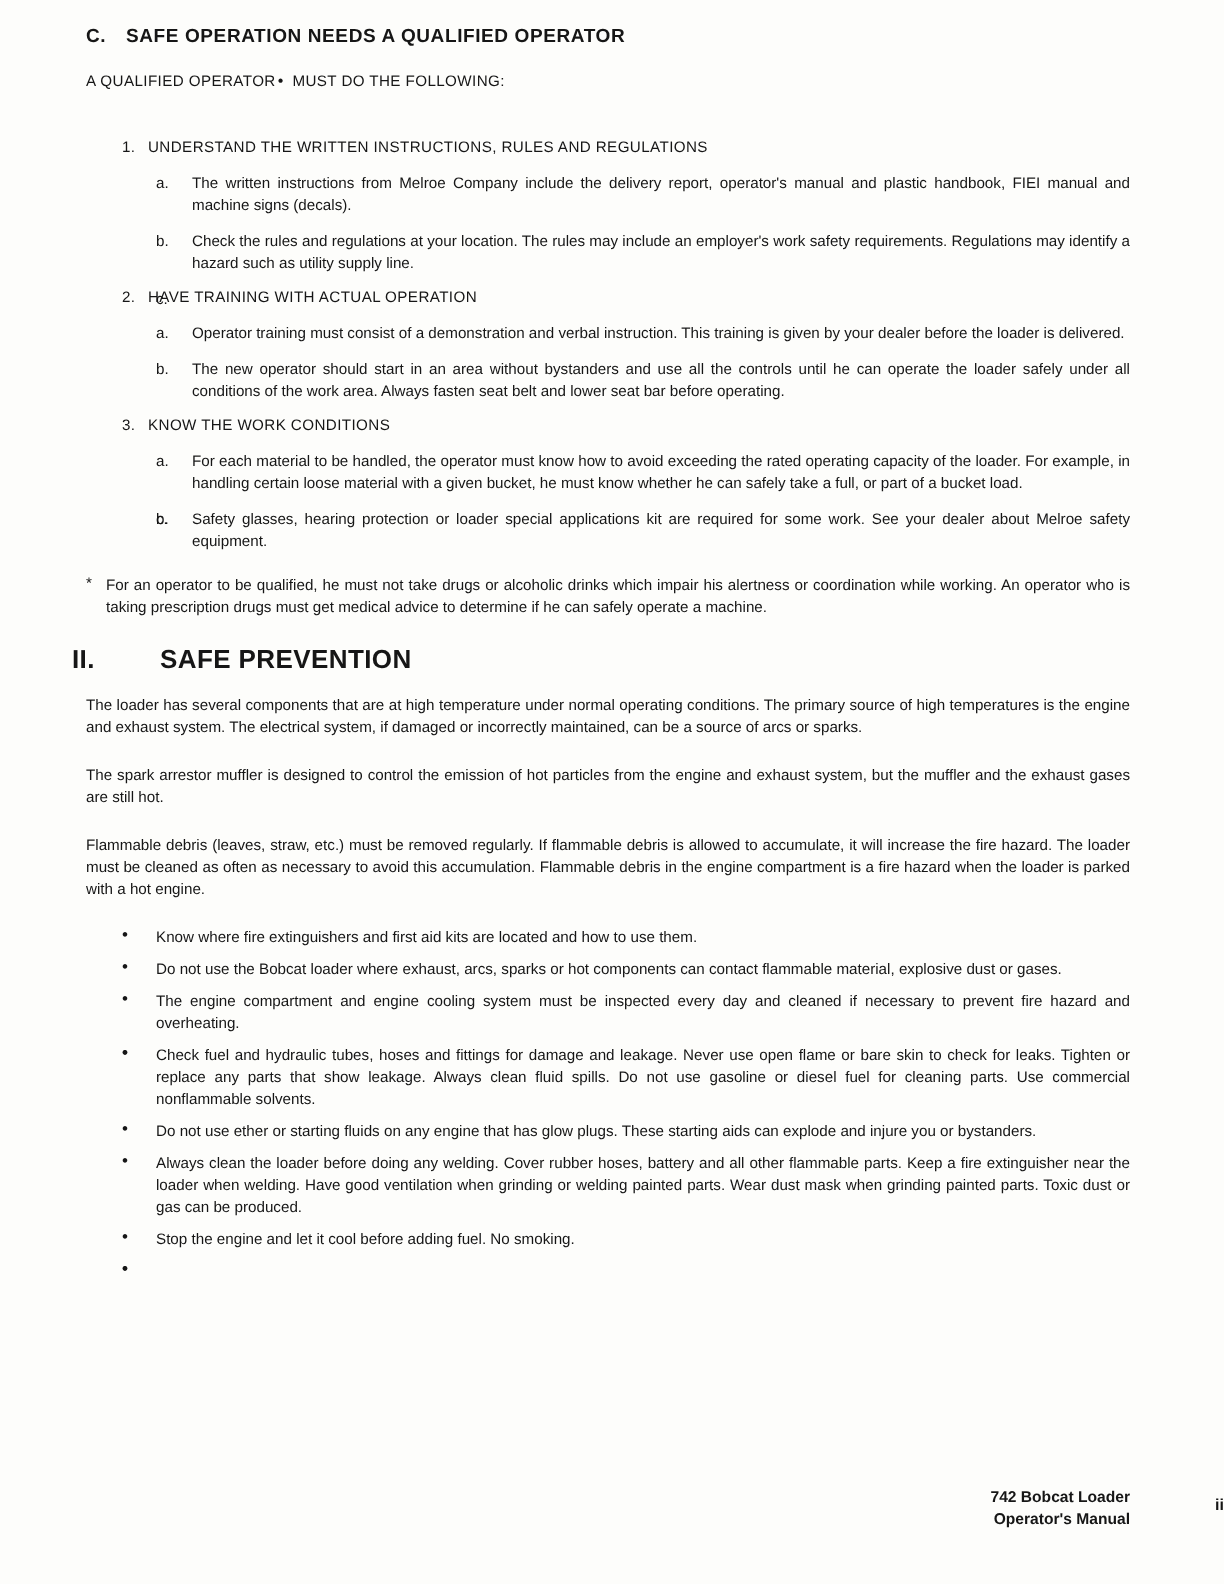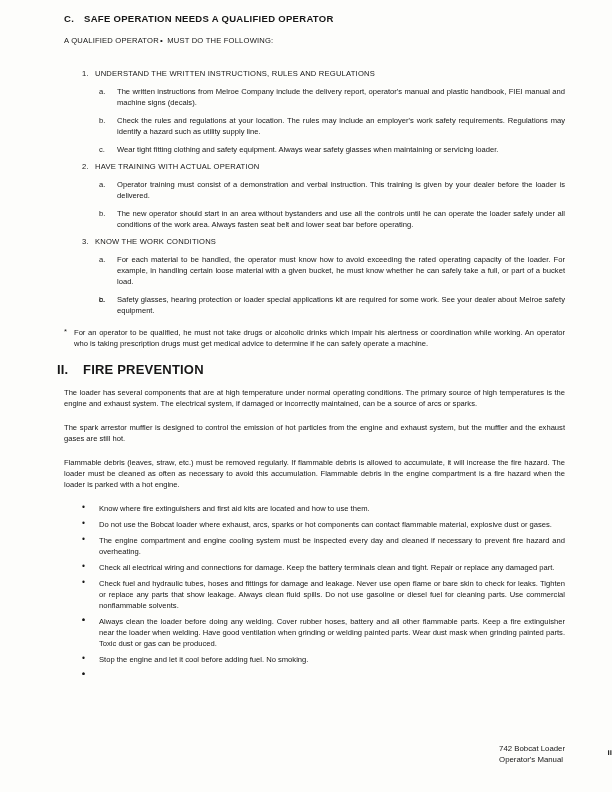--- a/index.html
+++ b/index.html
@@ -2,49 +2,49 @@
 <html><head>
 <meta charset="utf-8">
 <style>
   html, body { margin: 0; padding: 0; background: #e8e8e8; }
   .page {
     width: 612px; height: 792px;
     margin: 0 auto;
     background: #fdfdfb;
     position: relative;
     box-sizing: border-box;
-    padding: 13px 47px 0 64px;
+    padding: 13px 47px 0 43px;
     font-family: "Liberation Sans", sans-serif;
     color: #161616;
     overflow: hidden;
   }
   .h-c { font-size: 9.5px; font-weight: bold; letter-spacing: .3px; margin-bottom: 12px; }
   .h-c .h-label { display: inline-block; width: 20px; }
   .intro { font-size: 7.6px; letter-spacing: .2px; margin-bottom: 24px; }
   .intro .ref { font-size: 8px; padding: 0 2px 0 1px; }
 
   .num-title { font-size: 7.6px; letter-spacing: .2px; margin: 4px 0 8px 31px; position: relative; }
   .num-title .num { position: absolute; left: -13px; }
 
   .sub { font-size: 7.6px; line-height: 11px; text-align: justify; margin: 0 0 7px 53px; position: relative; }
   .sub .letter { position: absolute; left: -18px; }
 
   .footnote { font-size: 7.6px; line-height: 11px; text-align: justify; margin: 11px 0 0 10px; position: relative; }
   .footnote .fmark { position: absolute; left: -10px; top: -1px; }
 
   .h-fire { font-size: 13px; font-weight: bold; letter-spacing: .2px; margin: 13px 0 10px -7px; }
-  .h-fire .h-label { display: inline-block; width: 26px; }
+  .h-fire .h-label { display: inline-block; width: 44px; }
 
   .para { font-size: 7.6px; line-height: 11px; text-align: justify; margin: 0 0 13px 0; }
 
   .bullet { font-size: 7.6px; line-height: 11px; text-align: justify; margin: 0 0 5px 35px; position: relative; }
   .bullet .dot { position: absolute; left: -17px; top: -1px; font-size: 8.5px; }
 
   .page-num { position: absolute; top: 748px; left: 0; right: 0; text-align: right; font-size: 8px; font-weight: bold; }
-  .footer-right { position: absolute; top: 744px; right: 47px; font-size: 7.8px; font-weight: normal; line-height: 10.5px; }
+  .footer-right { position: absolute; top: 744px; right: 47px; text-align: right; font-size: 7.8px; font-weight: bold; line-height: 10.5px; }
 </style>
 </head>
 <body>
 
 <div class="page">
 
   <div class="h-c">
     <span class="h-label">C.</span><span>SAFE OPERATION NEEDS A QUALIFIED OPERATOR</span>
   </div>
 
@@ -55,21 +55,21 @@
   <div class="num-title">
     <span class="num">1.</span><span>UNDERSTAND THE WRITTEN INSTRUCTIONS, RULES AND REGULATIONS</span>
   </div>
   <div class="sub">
     <span class="letter">a.</span><span>The written instructions from Melroe Company include the delivery report, operator's manual and plastic handbook, FIEI manual and machine signs (decals).</span>
   </div>
   <div class="sub">
     <span class="letter">b.</span><span>Check the rules and regulations at your location. The rules may include an employer's work safety requirements. Regulations may identify a hazard such as utility supply line.</span>
   </div>
   <div class="sub">
-    <span class="letter">c.</span><span>Wear tight fitting clothing and safety equipment. Always wear safety glasses when maintaining or servicing loader.</span>
+    <span class="letter">c.</span>
   </div>
 
   <div class="num-title">
     <span class="num">2.</span><span>HAVE TRAINING WITH ACTUAL OPERATION</span>
   </div>
   <div class="sub">
     <span class="letter">a.</span><span>Operator training must consist of a demonstration and verbal instruction. This training is given by your dealer before the loader is delivered.</span>
   </div>
   <div class="sub">
     <span class="letter">b.</span><span>The new operator should start in an area without bystanders and use all the controls until he can operate the loader safely under all conditions of the work area. Always fasten seat belt and lower seat bar before operating.</span>
@@ -86,44 +86,44 @@
   </div>
   <div class="sub">
     <span class="letter">c.</span><span>Safety glasses, hearing protection or loader special applications kit are required for some work. See your dealer about Melroe safety equipment.</span>
   </div>
 
   <div class="footnote">
     <span class="fmark">*</span><span>For an operator to be qualified, he must not take drugs or alcoholic drinks which impair his alertness or coordination while working. An operator who is taking prescription drugs must get medical advice to determine if he can safely operate a machine.</span>
   </div>
 
   <div class="h-fire">
-    <span class="h-label">II.</span><span>FIRE PREVENTION</span>
+    <span class="h-label">II.</span><span>SAFE PREVENTION</span>
   </div>
 
   <div class="para">The loader has several components that are at high temperature under normal operating conditions. The primary source of high temperatures is the engine and exhaust system. The electrical system, if damaged or incorrectly maintained, can be a source of arcs or sparks.</div>
   <div class="para">The spark arrestor muffler is designed to control the emission of hot particles from the engine and exhaust system, but the muffler and the exhaust gases are still hot.</div>
   <div class="para">Flammable debris (leaves, straw, etc.) must be removed regularly. If flammable debris is allowed to accumulate, it will increase the fire hazard. The loader must be cleaned as often as necessary to avoid this accumulation. Flammable debris in the engine compartment is a fire hazard when the loader is parked with a hot engine.</div>
 
   <div class="bullet">
     <span class="dot">•</span><span>Know where fire extinguishers and first aid kits are located and how to use them.</span>
   </div>
   <div class="bullet">
     <span class="dot">•</span><span>Do not use the Bobcat loader where exhaust, arcs, sparks or hot components can contact flammable material, explosive dust or gases.</span>
   </div>
   <div class="bullet">
     <span class="dot">•</span><span>The engine compartment and engine cooling system must be inspected every day and cleaned if necessary to prevent fire hazard and overheating.</span>
   </div>
   <div class="bullet">
-    <span class="dot">•</span><span>Check all electrical wiring and connections for damage. Keep the battery terminals clean and tight. Repair or replace any damaged part.</span>
+    <span class="dot">•</span>
   </div>
   <div class="bullet">
     <span class="dot">•</span><span>Check fuel and hydraulic tubes, hoses and fittings for damage and leakage. Never use open flame or bare skin to check for leaks. Tighten or replace any parts that show leakage. Always clean fluid spills. Do not use gasoline or diesel fuel for cleaning parts. Use commercial nonflammable solvents.</span>
   </div>
   <div class="bullet">
-    <span class="dot">•</span>
+    <span class="dot">•</span><span>Do not use ether or starting fluids on any engine that has glow plugs. These starting aids can explode and injure you or bystanders.</span>
   </div>
   <div class="bullet">
     <span class="dot">•</span><span>Always clean the loader before doing any welding. Cover rubber hoses, battery and all other flammable parts. Keep a fire extinguisher near the loader when welding. Have good ventilation when grinding or welding painted parts. Wear dust mask when grinding painted parts. Toxic dust or gas can be produced.</span>
   </div>
   <div class="bullet">
     <span class="dot">•</span><span>Stop the engine and let it cool before adding fuel. No smoking.</span>
   </div>
   <div class="bullet">
     <span class="dot">•</span>
   </div>

